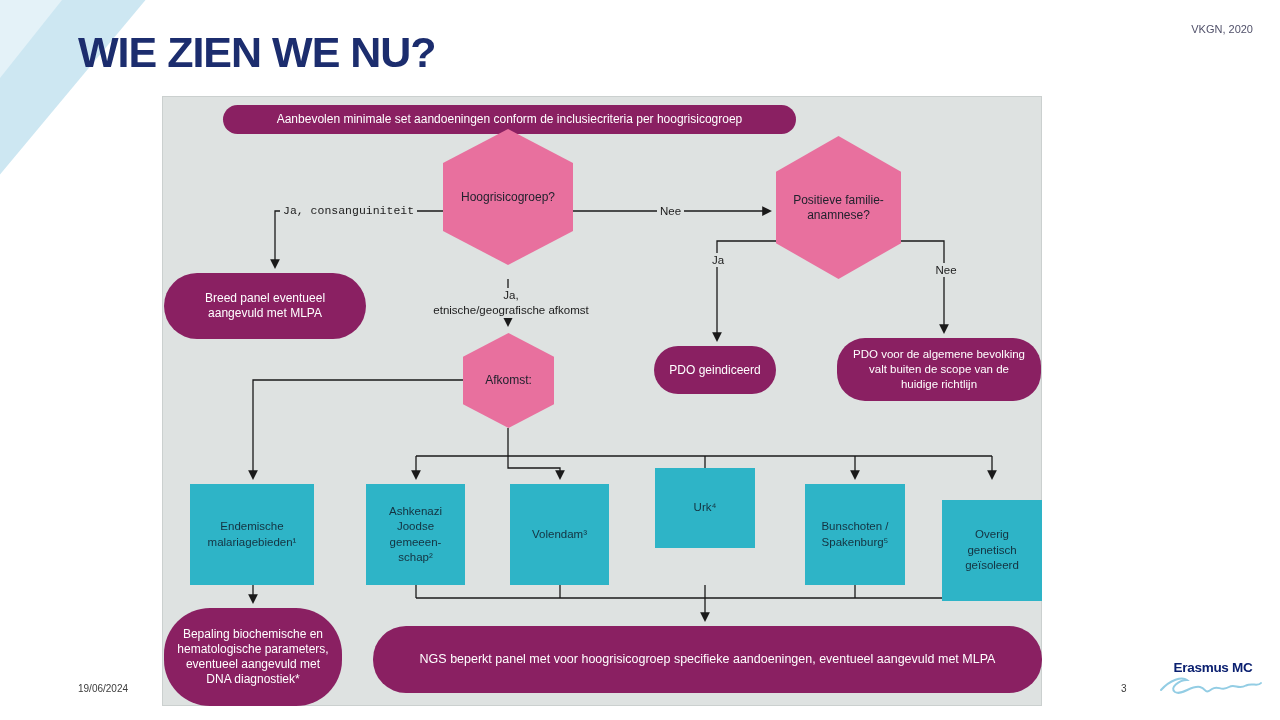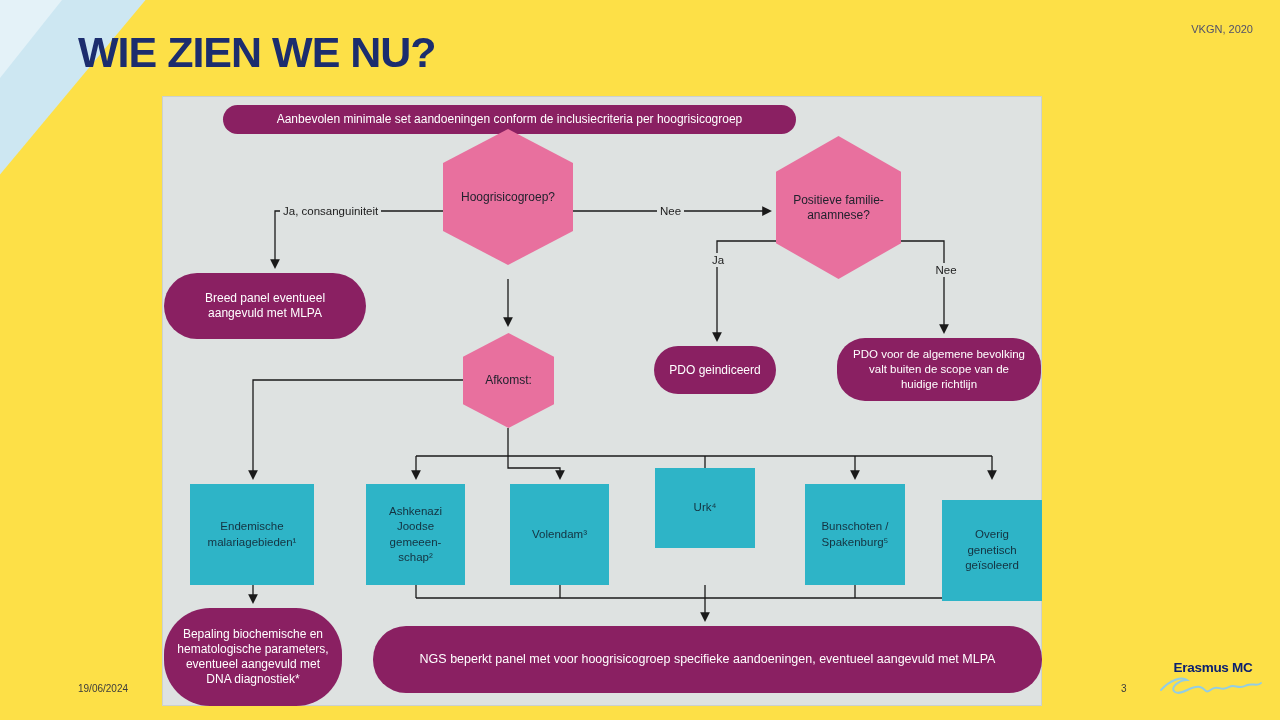--- a/index.html
+++ b/index.html
@@ -1,17 +1,17 @@
 <!DOCTYPE html>
 <html><head>
 <meta charset="utf-8">
 <style>
   html,body{margin:0;padding:0;background:#888;}
   .slide{
-    position:relative;width:1280px;height:720px;background:#fde047;
+    position:relative;width:1280px;height:720px;background:#ffffff;
     font-family:"Liberation Sans",sans-serif;overflow:hidden;
   }
   
   .tri1{position:absolute;left:0;top:0;width:150px;height:180px;
     background:#cde7f2;clip-path:polygon(0 0,97% 0,0 97%);}
   .tri2{position:absolute;left:0;top:0;width:62px;height:78px;
     background:#e4f2f8;clip-path:polygon(0 0,100% 0,0 100%);}
   .title{
     position:absolute;left:78px;top:28px;margin:0;
     font-size:43px;font-weight:600;letter-spacing:-1px;color:#1c2d6e;
@@ -122,22 +122,24 @@
 genetisch
 geïsoleerd</div>
 
     <div class="node purple" style="left:1px;top:511px;width:178px;height:98px;border-radius:46px;">Bepaling biochemische en
 hematologische parameters,
 eventueel aangevuld met
 DNA diagnostiek*</div>
 
     <div class="node purple" style="left:210px;top:529px;width:669px;height:67px;border-radius:33px;font-size:12.5px;">NGS beperkt panel met voor hoogrisicogroep specifieke aandoeningen, eventueel aangevuld met MLPA</div>
 
-    <div class="lbl" style="left:117px;top:107px;">Ja, consanguiniteit</div>
+    <div class="lbl" style="left:117px;top:107px;font-family:Liberation Mono, monospace;">Ja, consanguiniteit</div>
     <div class="lbl" style="left:494px;top:107px;">Nee</div>
+    <div class="lbl" style="left:245px;top:191px;width:200px;line-height:15px;">Ja,
+etnische/geografische afkomst</div>
     <div class="lbl" style="left:543px;top:156px;width:18px;">Ja</div>
     <div class="lbl" style="left:767px;top:166px;width:26px;">Nee</div>
   </div>
 
   <div class="footer-date">19/06/2024</div>
   <div class="page-num">3</div>
 
   <div class="logo">
     <div class="logo-text">Erasmus MC</div>
     <svg class="logo-script" width="106" height="30" viewBox="0 0 106 30" fill="none" stroke="#93cde4" stroke-width="2" stroke-linecap="round">

